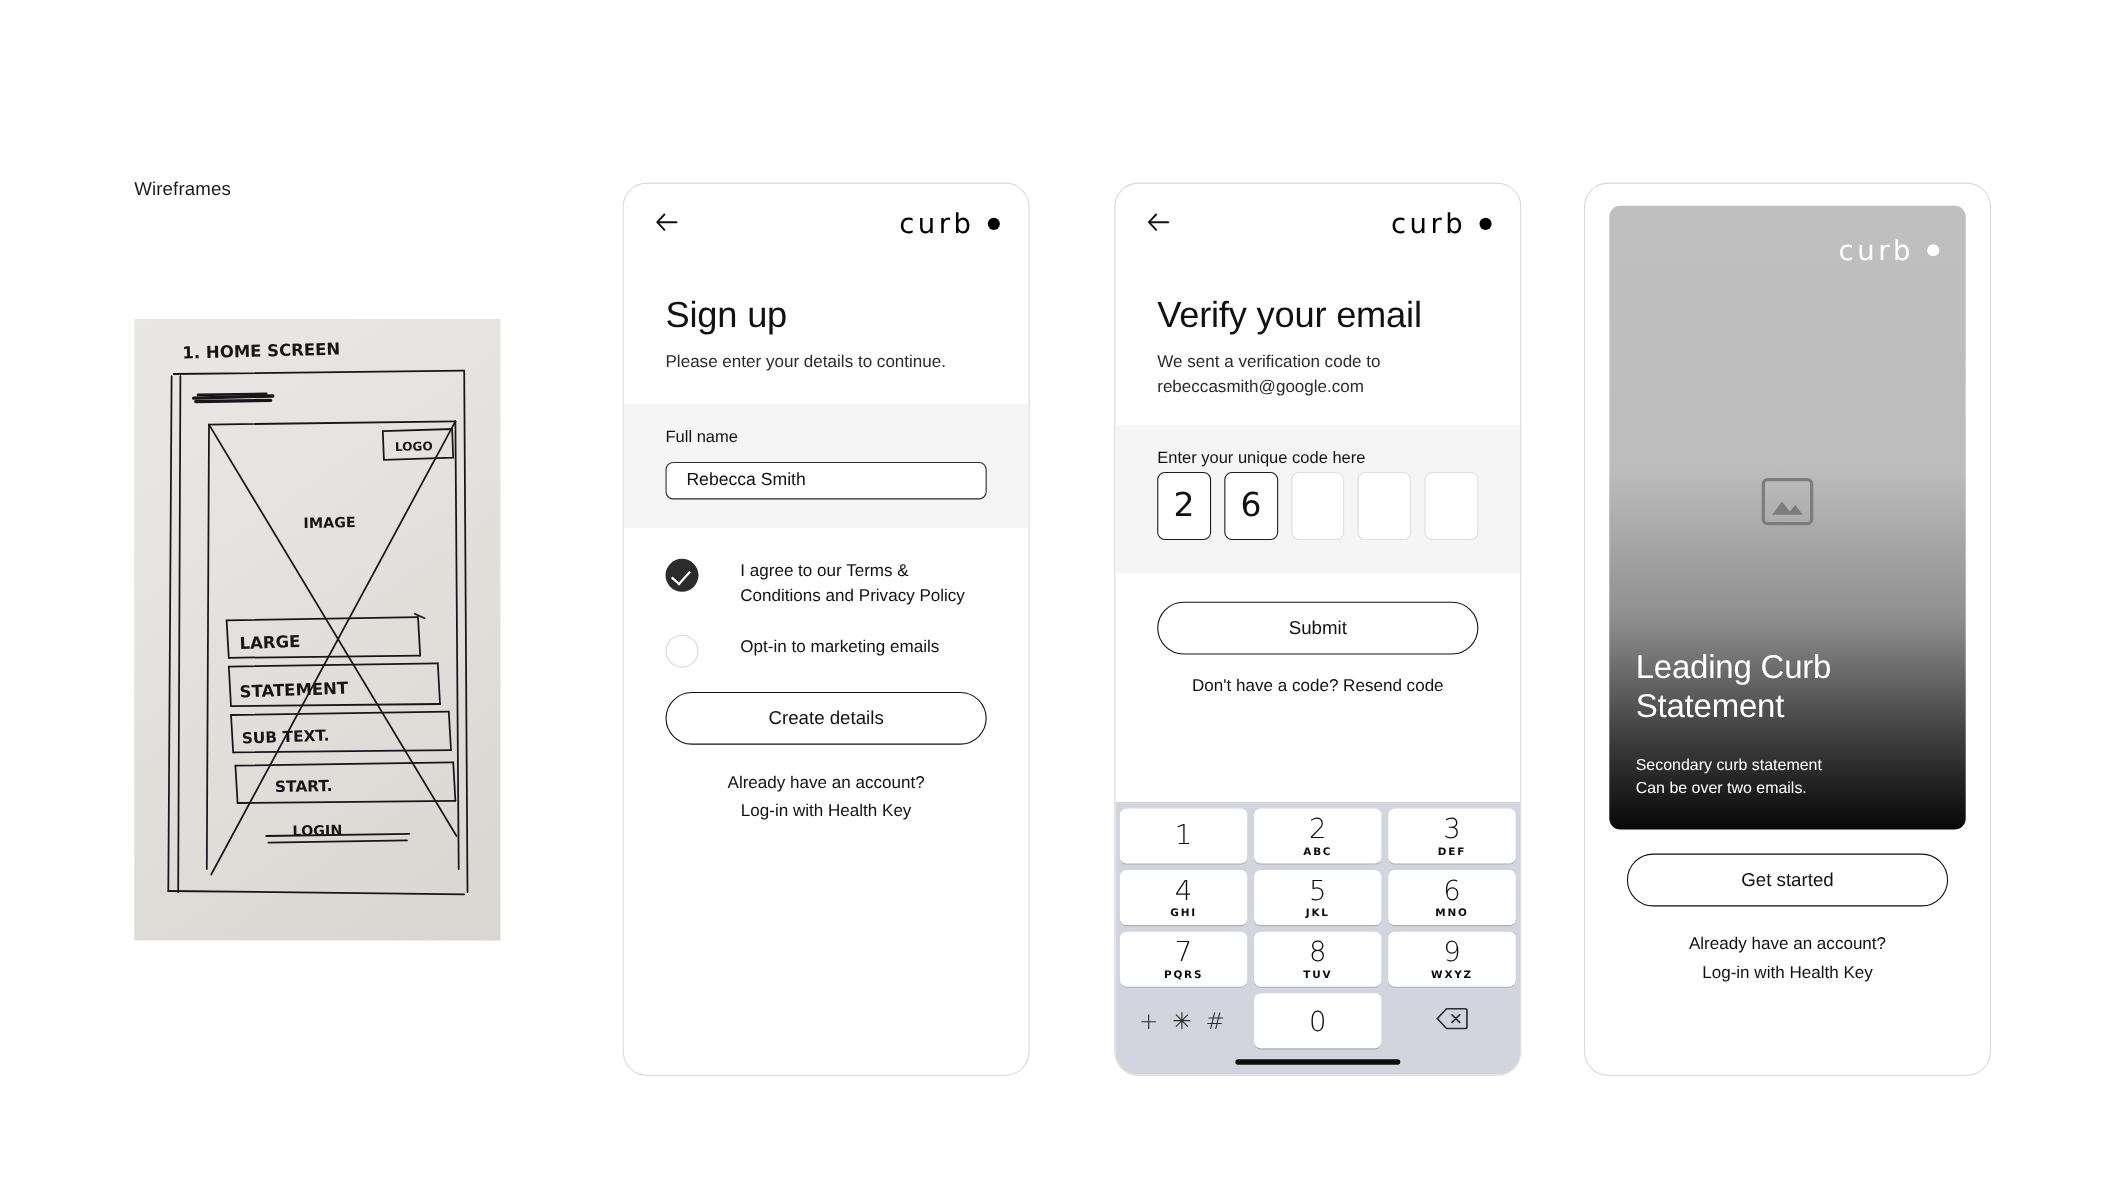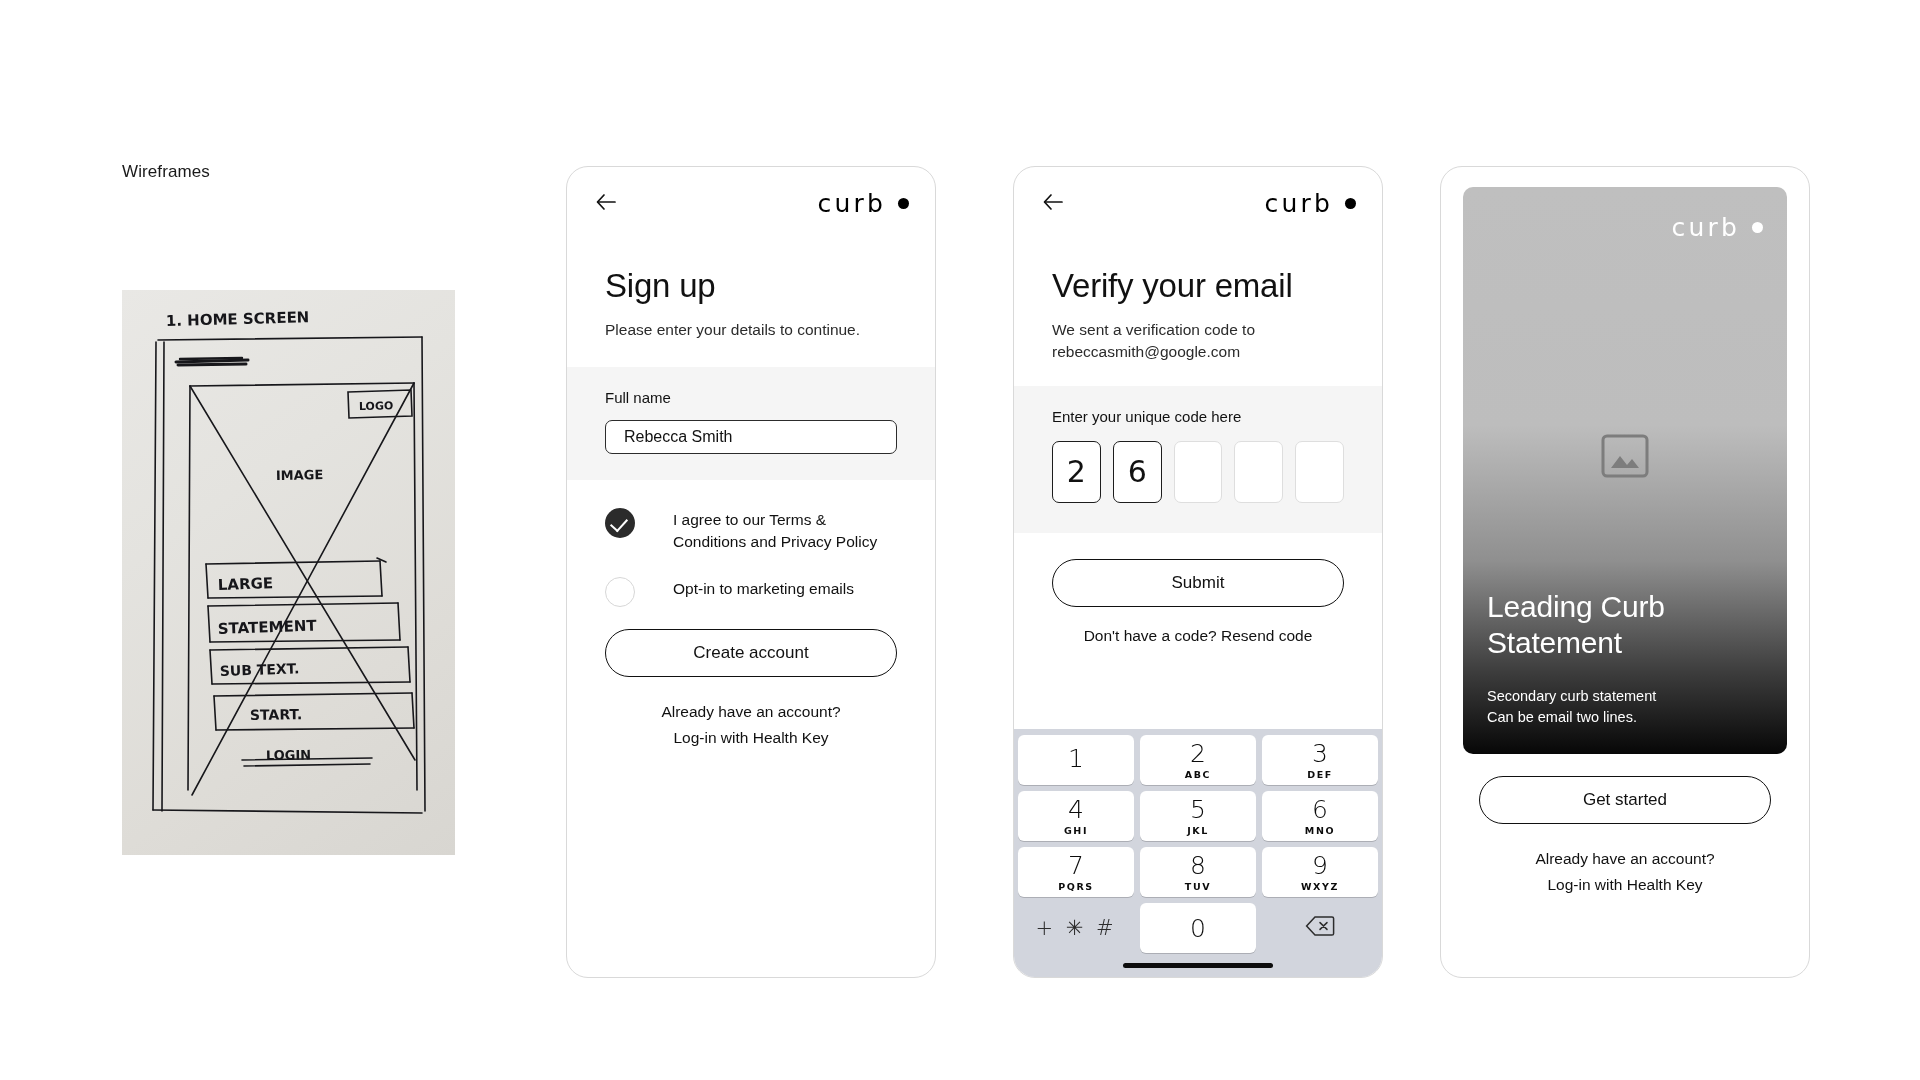--- a/index.html
+++ b/index.html
@@ -103,21 +103,21 @@
     display: flex; align-items: center; justify-content: center;
     font-size: 17px; color: #111; background: #fff;
   }
   .foot-links {
     padding-top: 22px; text-align: center;
     font-size: 15.5px; color: #111; line-height: 1.65;
   }
 
   
   .code-zone { background: #f5f5f5; padding: 22px 38px 30px 38px; margin-top: 22px; }
-  .code-label { font-size: 15px; color: #111; margin-bottom: 16px; }
+  .code-label { font-size: 15px; color: #111; margin-bottom: 4px; }
   .otp-row { display: flex; gap: 12px; }
   .otp {
     width: 58px; height: 62px; border-radius: 7px; background: #fff;
     display: flex; align-items: center; justify-content: center;
     font-size: 30px; color: #111;
     font-family: "DejaVu Sans", sans-serif;
   }
   .otp.filled { border: 1.9px solid #1d1d1d; }
   .otp.empty { border: 1.4px solid #dedede; }
 
@@ -260,21 +260,21 @@
       <div class="check-row">
         <div class="cbox on"></div>
         <div class="check-label">I agree to our Terms &amp; Conditions and Privacy Policy</div>
       </div>
       <div class="check-row">
         <div class="cbox off"></div>
         <div class="check-label">Opt-in to marketing emails</div>
       </div>
     </div>
 
-    <div class="pill-btn">Create account</div>
+    <div class="pill-btn">Create details</div>
 
     <div class="foot-links">
       <div>Already have an account?</div>
       <div>Log-in with Health Key</div>
     </div>
   </div>
 
   <div class="phone" id="phone-verify">
     <div class="topbar">
       <div class="back-arrow">
@@ -381,21 +381,21 @@
             <rect x="2" y="2" width="44" height="40" rx="4" fill="none" stroke="#7d7d7d" stroke-width="3"></rect>
             <path d="M10 34 L19 22 L26 31 L31 25 L38 34 Z" fill="#7d7d7d"></path>
           </svg>
       </div>
       <div class="hero-title">
         <div>Leading Curb</div>
         <div>Statement</div>
       </div>
       <div class="hero-sub">
         <div>Secondary curb statement</div>
-        <div>Can be email two lines.</div>
+        <div>Can be over two emails.</div>
       </div>
     </div>
 
     <div class="pill-btn" style="">Get started</div>
     <div class="foot-links">
       <div>Already have an account?</div>
       <div>Log-in with Health Key</div>
     </div>
   </div>
 

